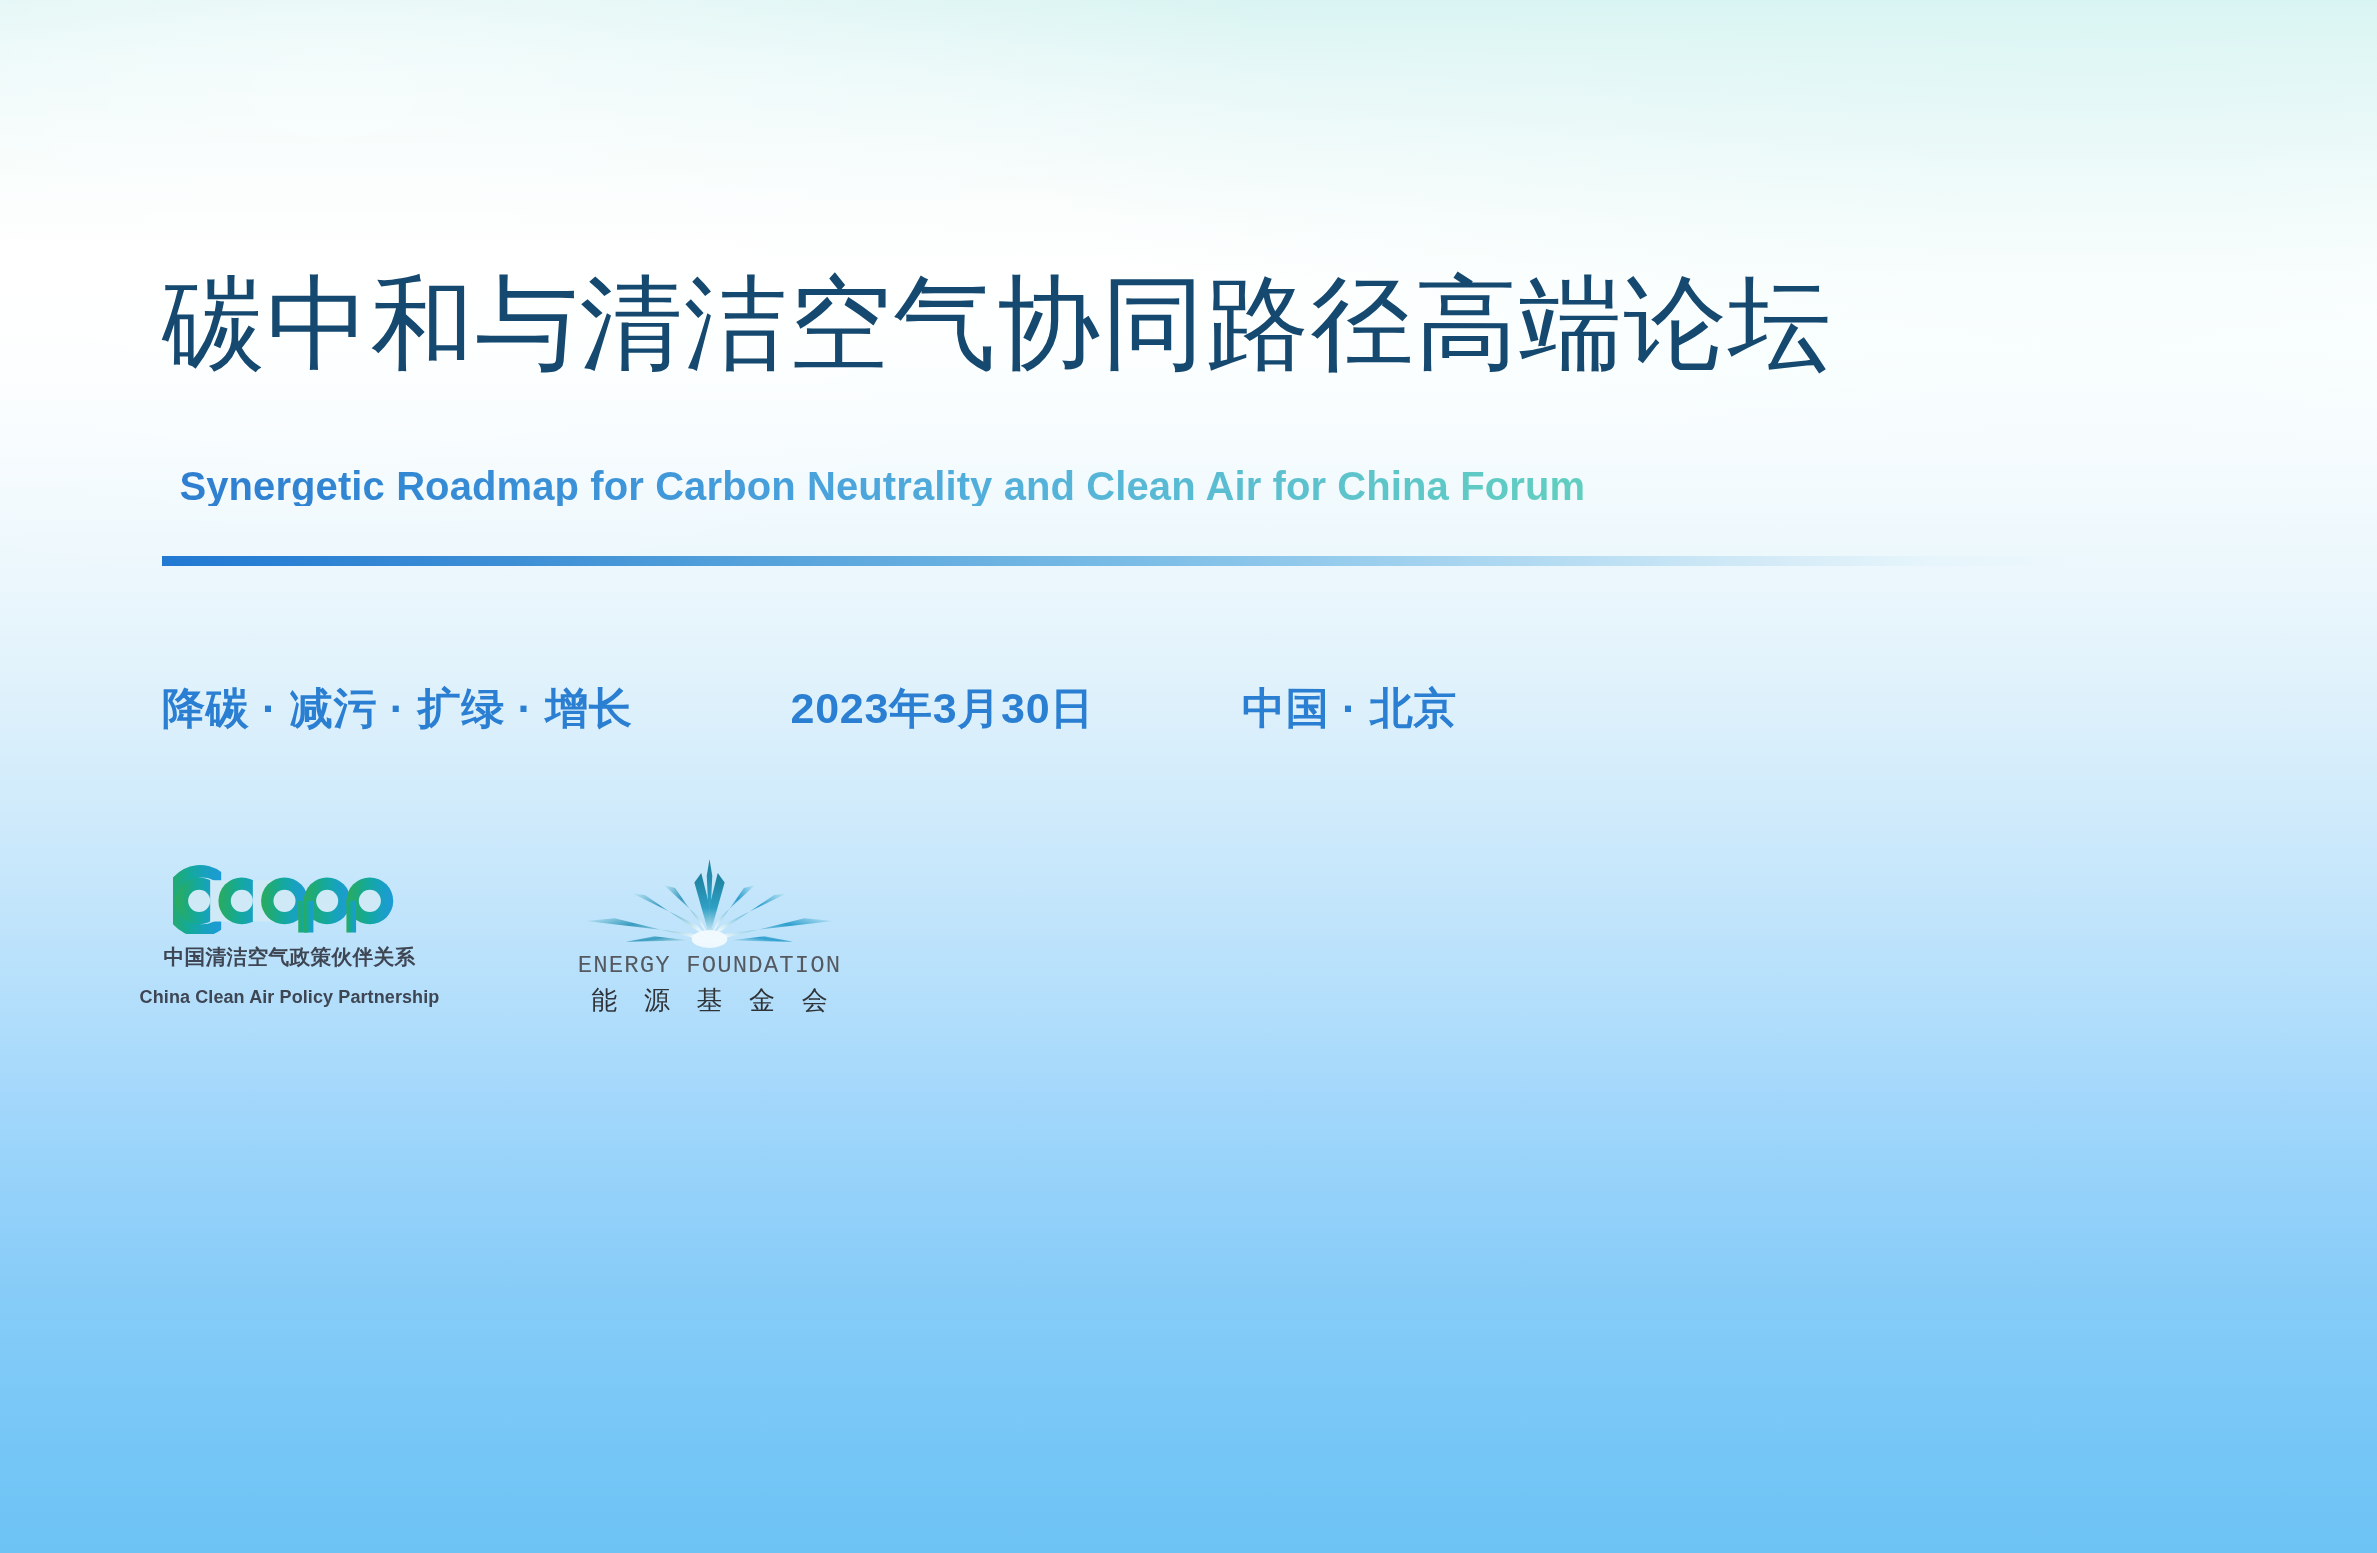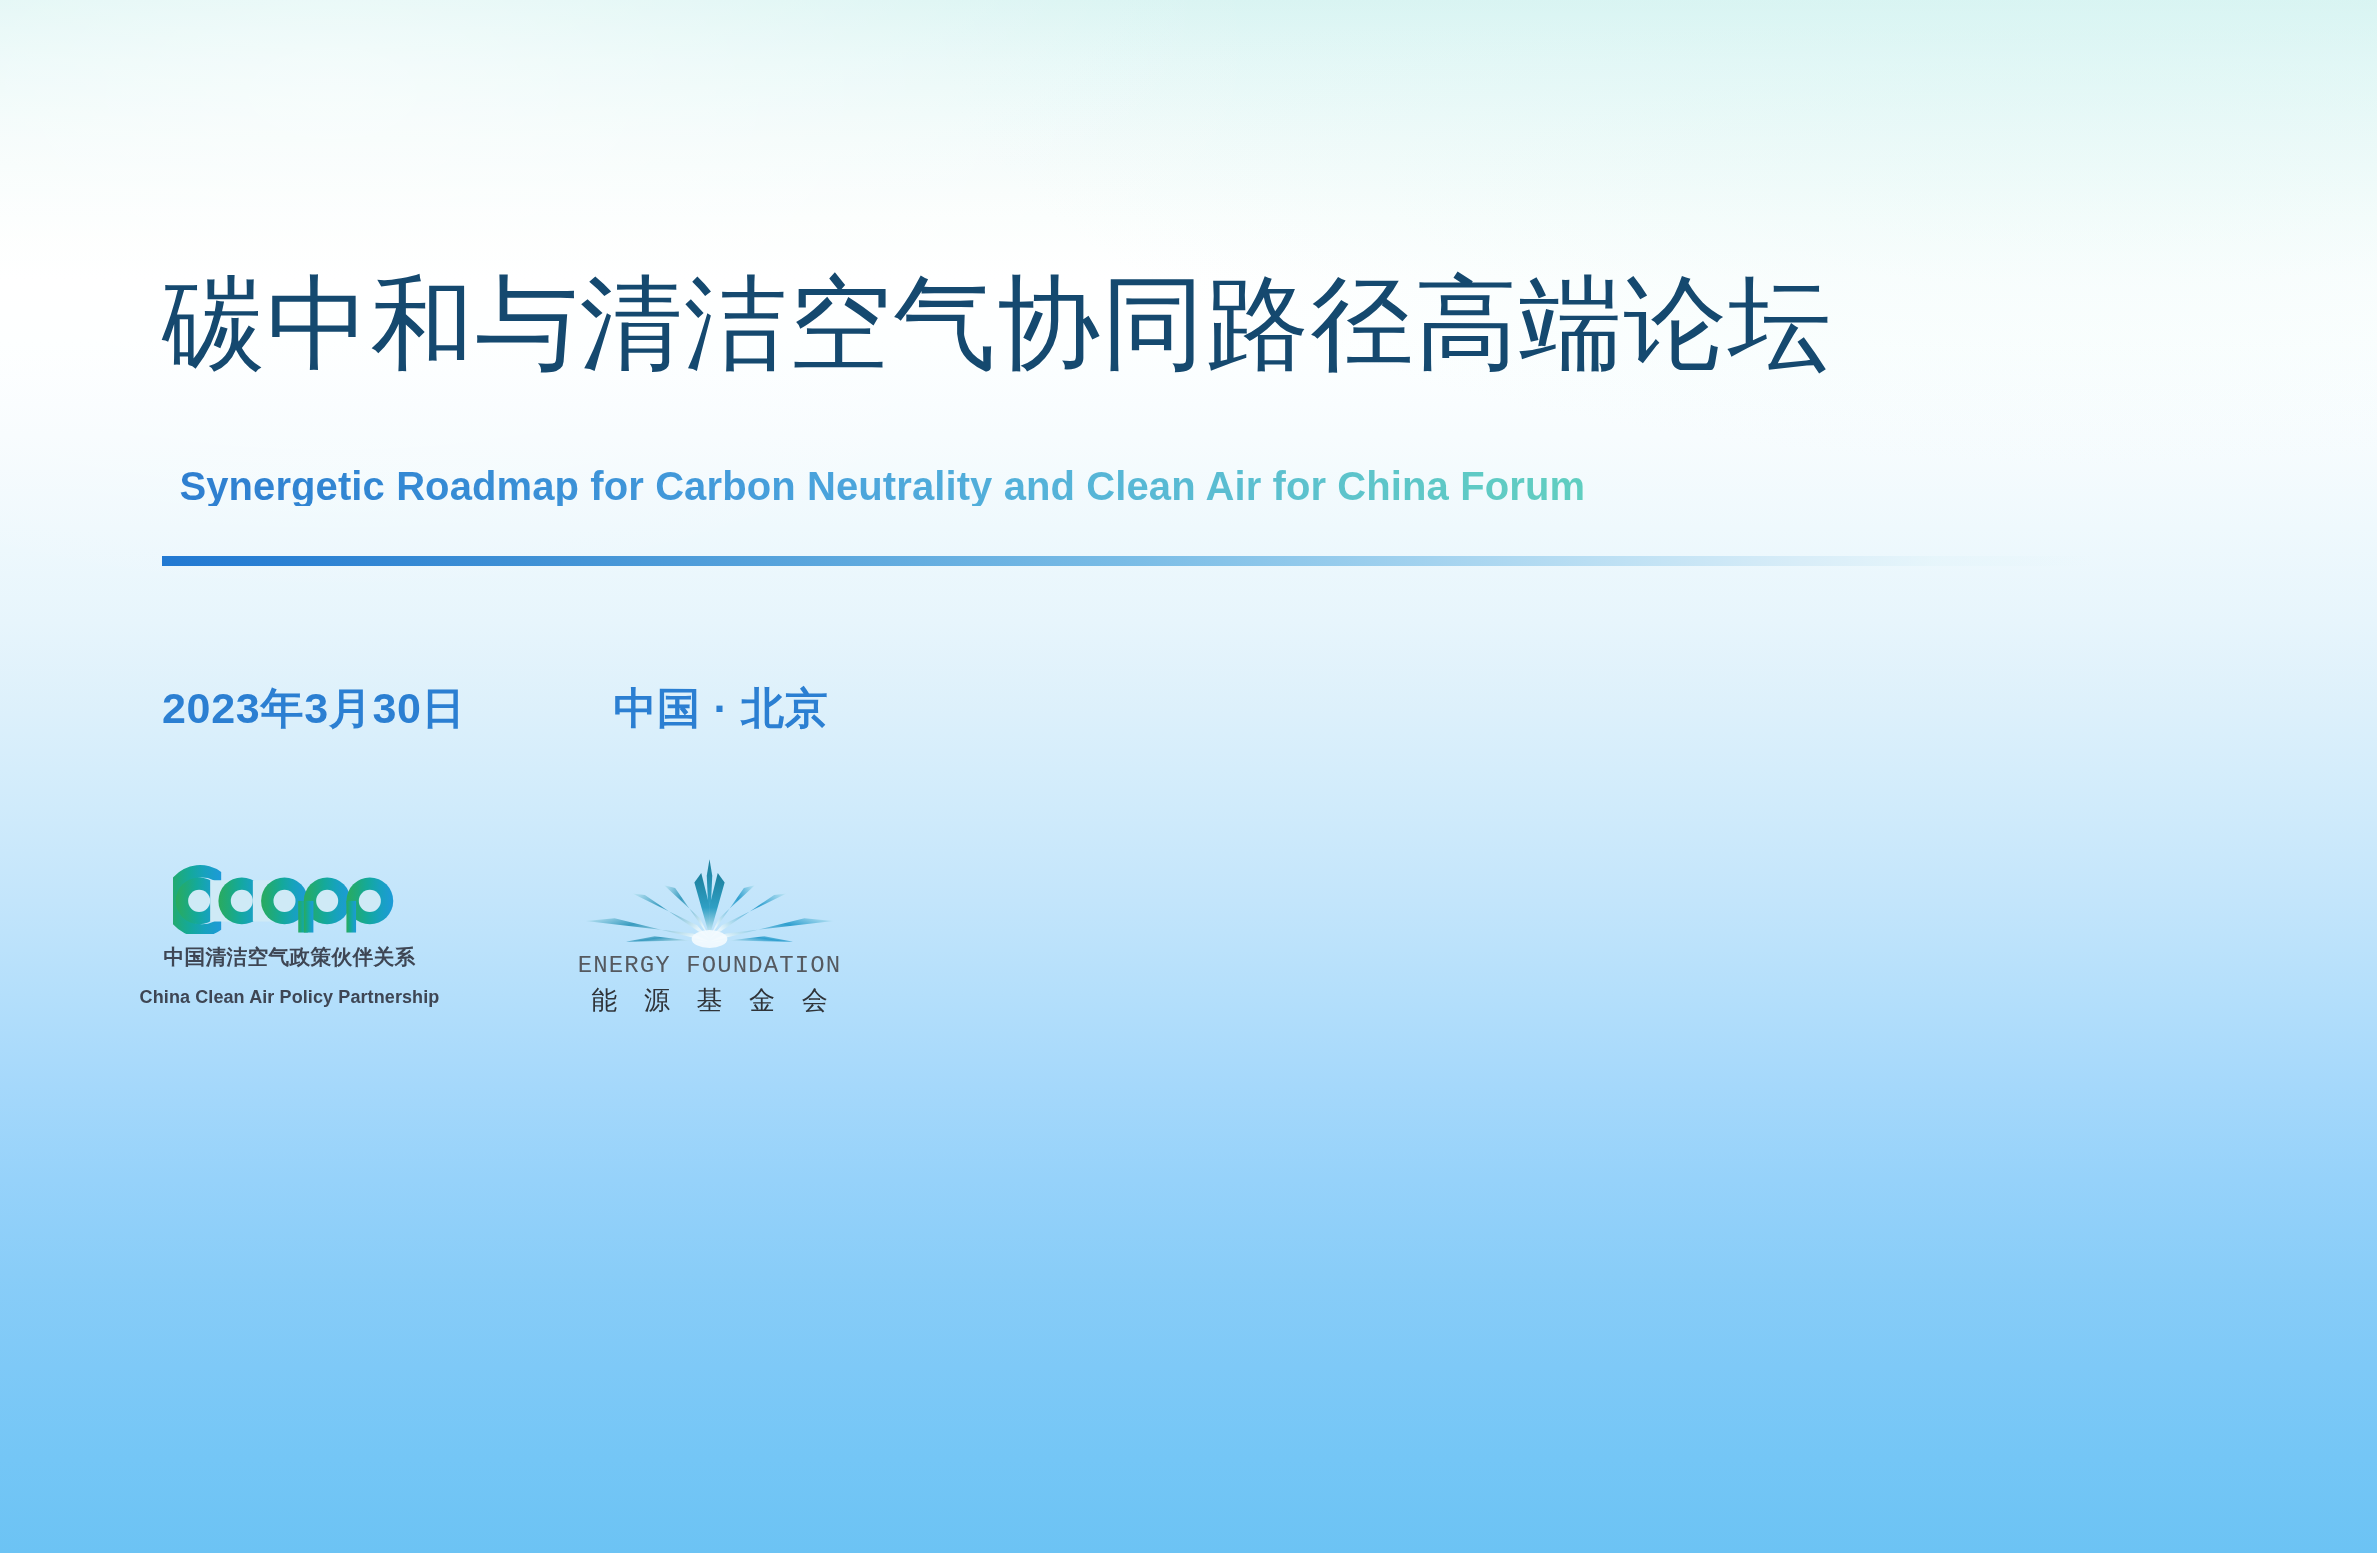--- a/index.html
+++ b/index.html
@@ -120,21 +120,21 @@
     align-items: baseline;
     white-space: nowrap;
   }
   .meta-item {
     font-size: 43px;
     font-weight: 700;
     color: #2b7fd2;
     letter-spacing: 0.7px;
   }
   .meta-tagline { margin-right: 152px; }
-  .meta-date    { margin-right: 148px; }
+  .meta-date    { margin-right: 148px; margin-left: 6px; }
 
   
   .logos {
     position: absolute;
     left: 0;
     top: 855px;
     display: flex;
     align-items: center;
   }
 
@@ -197,20 +197,21 @@
 <div id="banner">
   <div class="content">
 
     <h1 class="title-cn">碳中和与清洁空气协同路径高端论坛</h1>
 
     <h2 class="title-en">Synergetic Roadmap for Carbon Neutrality and Clean Air for China Forum</h2>
 
     <div class="divider"></div>
 
     <div class="meta-row">
+      <span class="meta-item meta-tagline">降碳 · 减污 · 扩绿 · 增长</span>
       <span class="meta-item meta-date">2023年3月30日</span>
       <span class="meta-item meta-location">中国 · 北京</span>
     </div>
 
     <div class="logos">
 
       <div class="logo-ccapp">
         <svg class="ccapp-mark" viewBox="0 0 340 100" xmlns="http://www.w3.org/2000/svg">
           <defs>
             <linearGradient id="ccappGrad" x1="0" y1="0" x2="1" y2="0">

